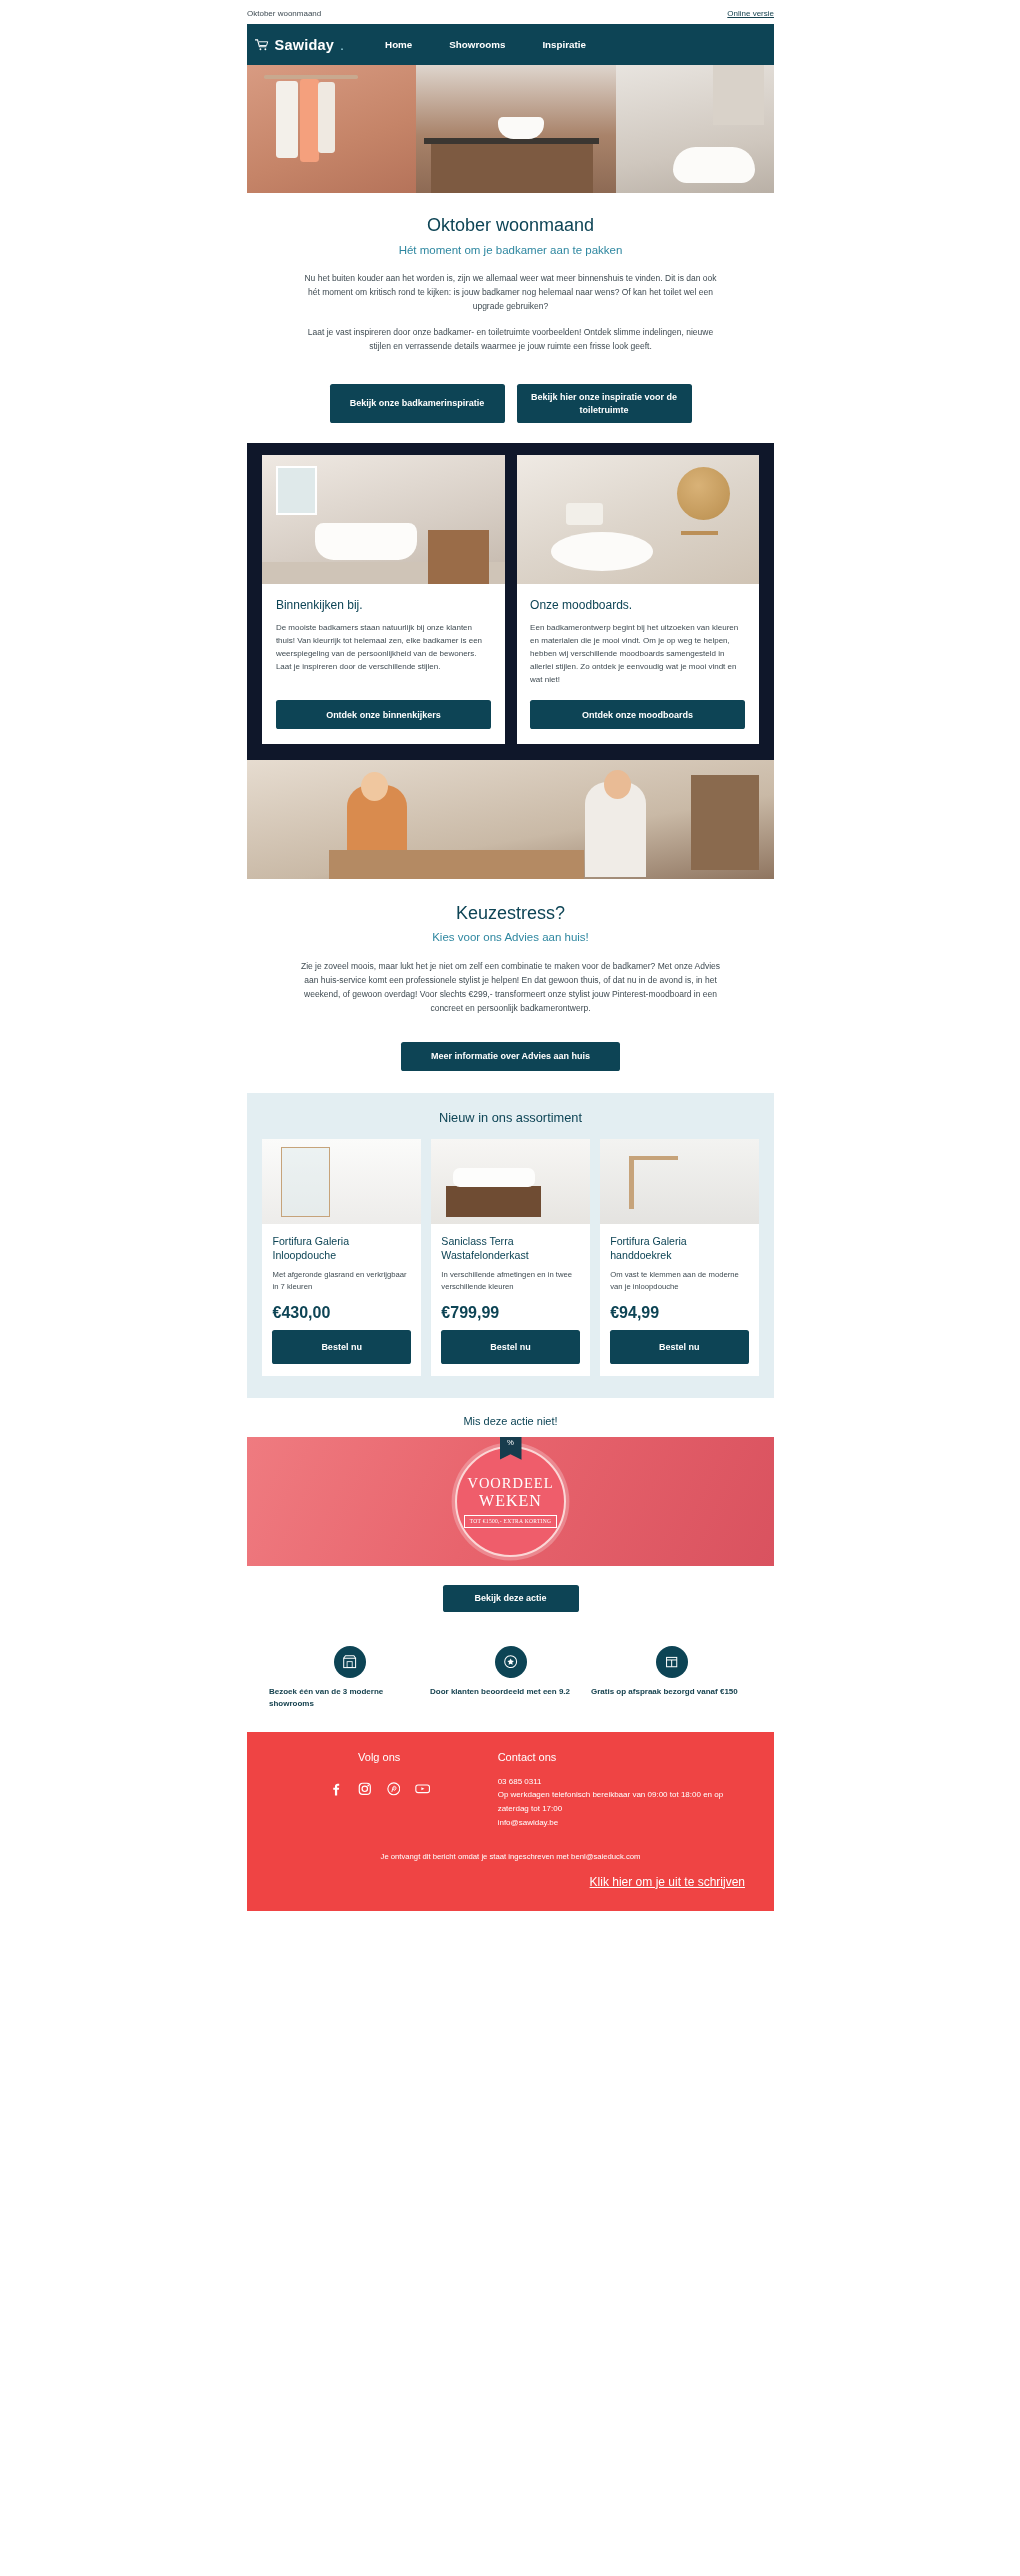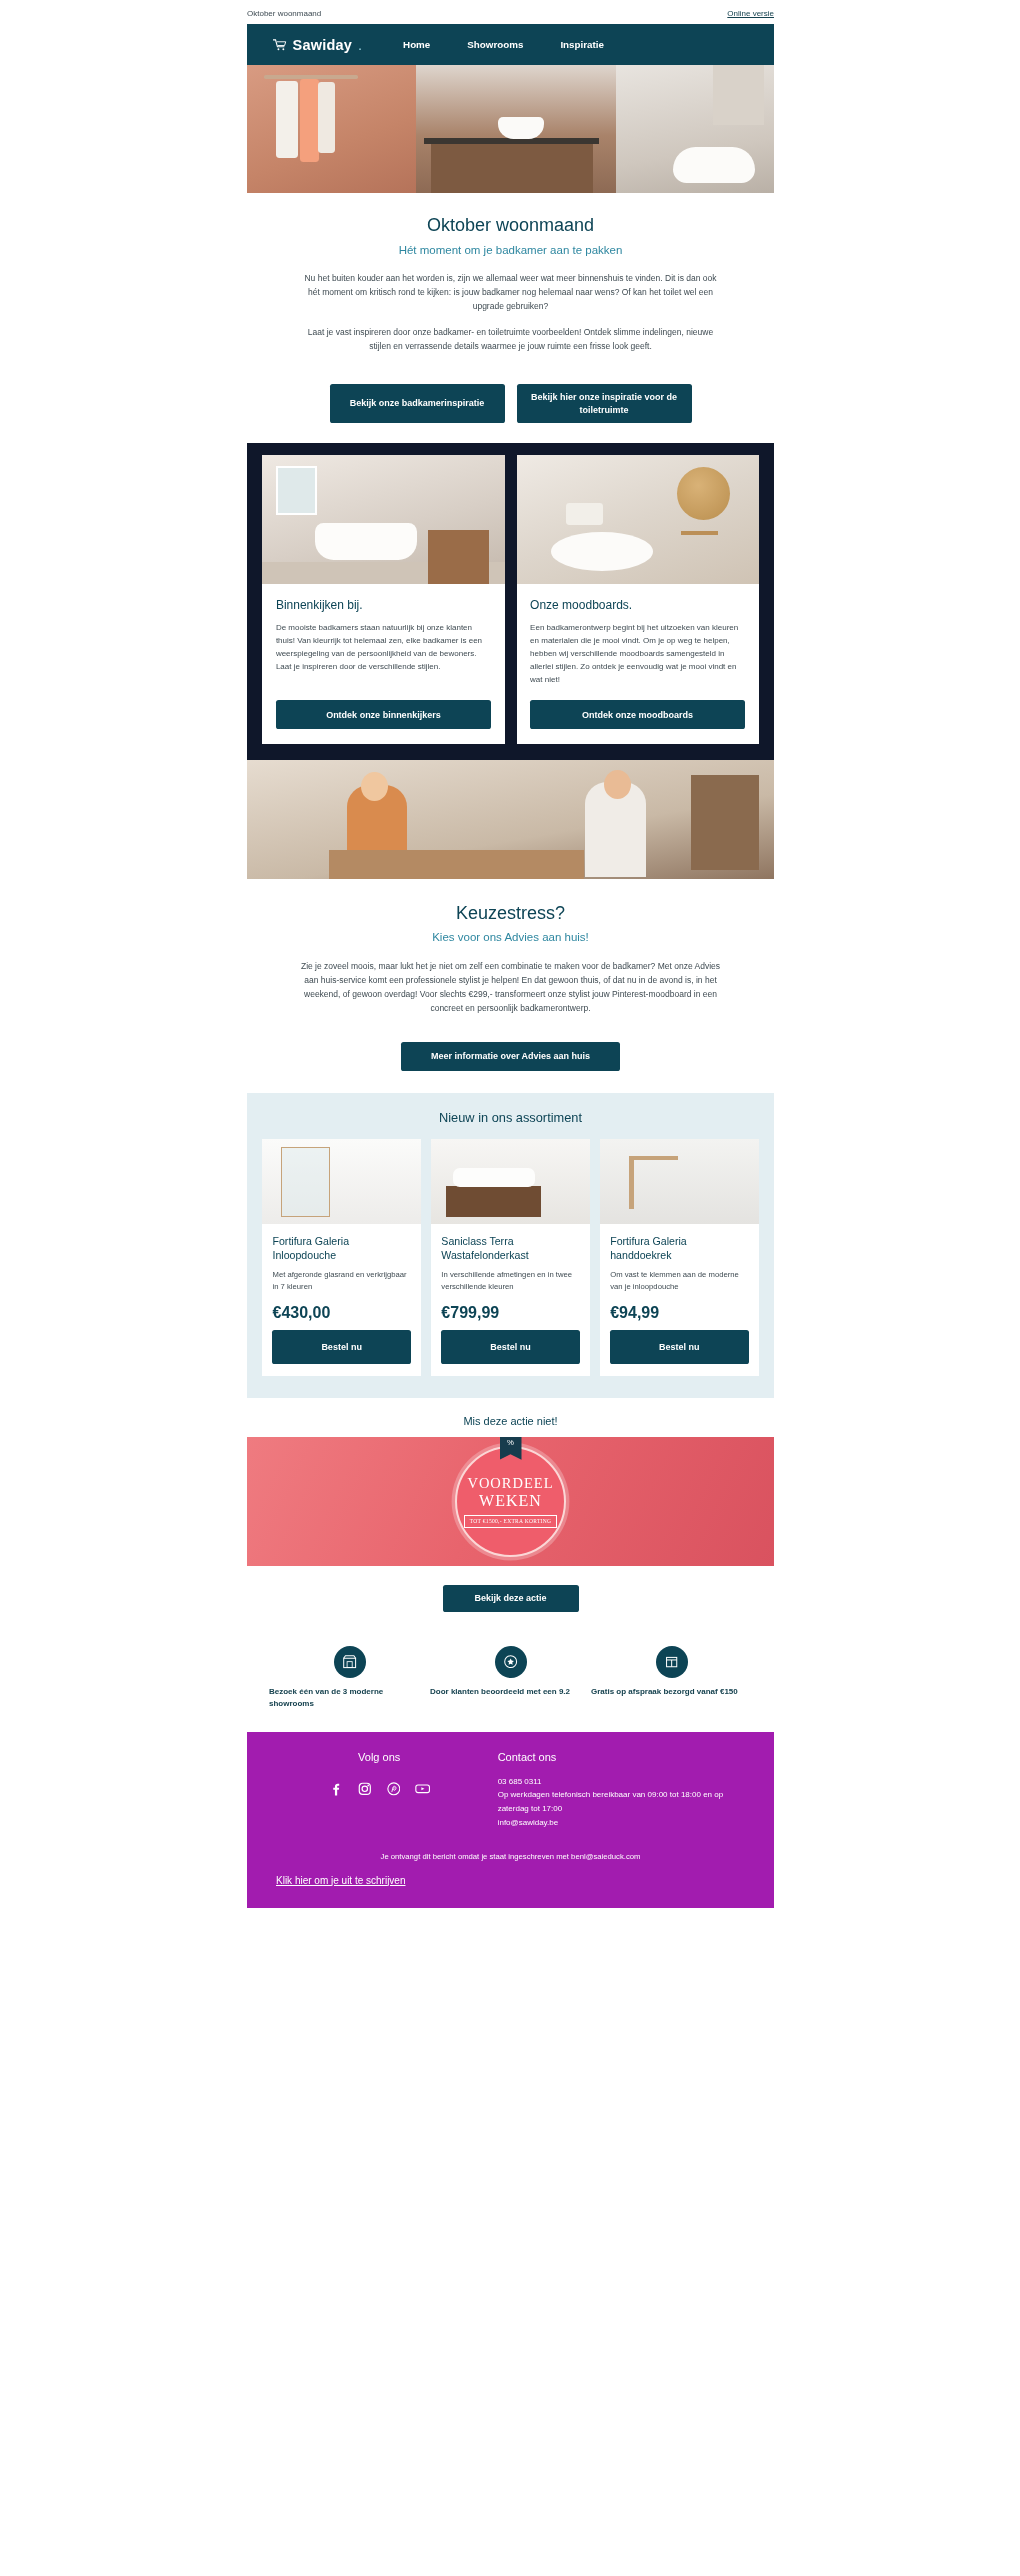--- a/index.html
+++ b/index.html
@@ -33,21 +33,21 @@
     margin: 0 auto;
     background: #ffffff;
   }
 
   
   .navbar {
     background: #0d4455;
     height: 41px;
     display: flex;
     align-items: center;
-    padding: 0 26px;
+    padding: 0 8px;
   }
   .brand { display: flex; align-items: center; gap: 6px; }
   .brand-logo { width: 13.6px; height: 12px; position: relative; }
   .brand-name {
     color: #ffffff;
     font-size: 14.5px;
     font-weight: bold;
     letter-spacing: 0.2px;
   }
   .brand-dot { color:#9fd7e3; font-size:14.5px; }
@@ -244,33 +244,33 @@
   .usp { flex:1; }
   .usp-icon {
     width: 32px; height: 32px; border-radius: 50%;
     background:#0d4455; margin: 0 auto 8.5px auto;
     display:flex; align-items:center; justify-content:center;
     color:#ffffff;
   }
   .usp-text { color:#16424f; font-size:8px; font-weight:bold; line-height:1.5; }
 
   
-  .footer { background:#a21caf; color:#ffffff; padding: 18.7px 29px 22px 29px; }
+  .footer { background:#ef4444; color:#ffffff; padding: 18.7px 29px 22px 29px; }
   .footer-cols { display:flex; gap: 15.3px; }
   .f-left { flex: 0 0 44%; }
   .f-right { flex: 1; }
   .f-head { font-size: 11px; margin-bottom: 12px; }
   .socials { display:flex; gap: 13.6px; justify-content:center; padding-top: 6.8px;}
   .soc {
     width: 15.3px; height: 15.3px; display:flex; align-items:center; justify-content:center;
     color:#ffffff;
   }
   .f-line { font-size: 8px; line-height:1.7; }
   .f-note { text-align:center; font-size:7.7px; margin-top:20.4px; line-height:1.7; }
-  .f-unsub { text-align:left; font-size:10px; margin-top:12px; }
+  .f-unsub { text-align:right; font-size:12px; margin-top:12px; }
   .f-unsub a { color:#ffffff; text-decoration:underline; }
   svg { display:block; }
 </style>
 </head>
 <body>
 
 <div class="page">
 
   <div class="preheader">
     <div class="preheader-inner">

